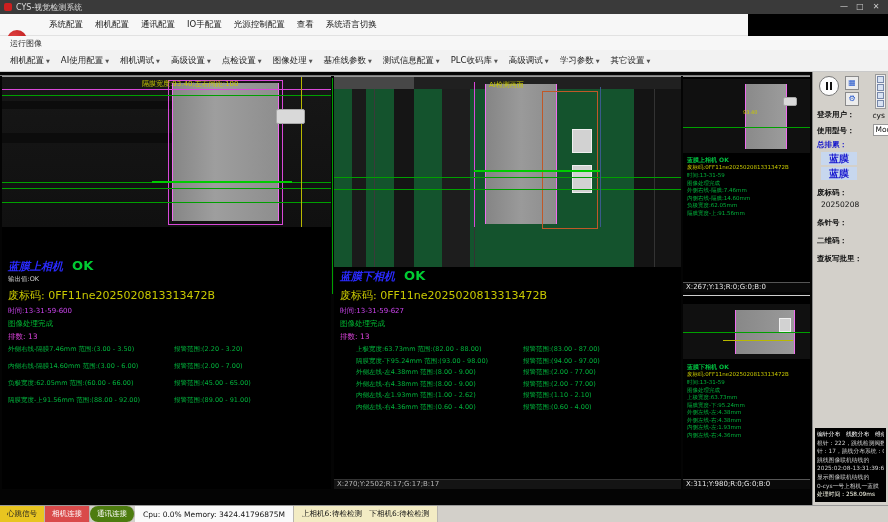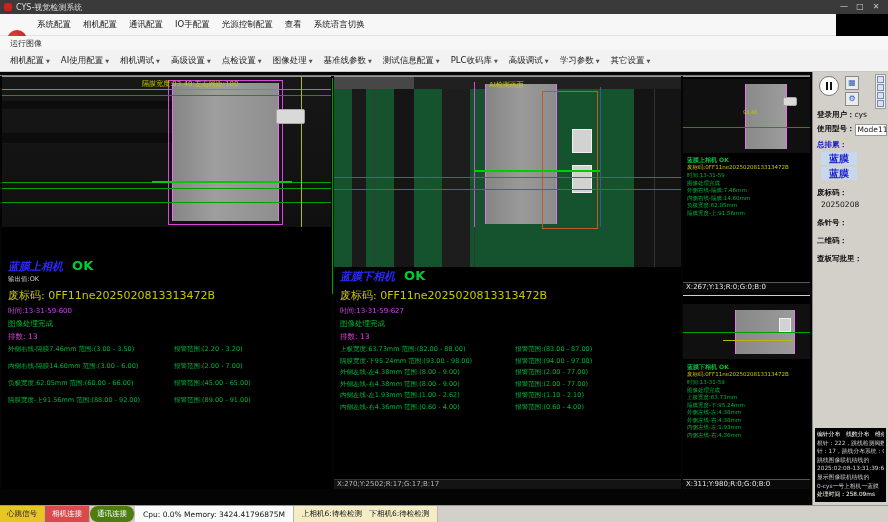--- a/index.html
+++ b/index.html
@@ -4,23 +4,23 @@
 <style>
   html,body{margin:0;padding:0;}
   body{width:888px;height:522px;position:relative;background:#000;overflow:hidden;
        font-family:"DejaVu Sans","Liberation Sans",sans-serif;-webkit-font-smoothing:antialiased;}
   
   .titlebar{position:absolute;left:0;top:0;width:888px;height:14px;background:#3a3a3a;
             display:flex;align-items:center;padding:0 4px;box-sizing:border-box;color:#ddd;font-size:8px;}
   .app-ico{width:8px;height:8px;background:#cc1f1f;border-radius:2px;margin-right:4px;flex:0 0 auto;}
   .t-title{flex:1;white-space:nowrap;overflow:hidden;}
   .win-btn{width:16px;text-align:center;font-size:8px;color:#ccc;line-height:14px;}
-  .menubar{position:absolute;left:0;top:14px;width:836px;height:22px;background:#f7f7f7;
+  .menubar{position:absolute;left:0;top:14px;width:748px;height:22px;background:#f7f7f7;
            border-bottom:1px solid #e2e2e2;display:flex;align-items:center;box-sizing:border-box;
-           padding-left:32px;gap:2px;}
+           padding-left:44px;gap:2px;}
   .logo{position:absolute;left:7px;top:16px;width:20px;height:20px;border-radius:50%;
         background:radial-gradient(circle at 35% 35%, #e04040, #b51515);overflow:hidden;}
   .logo::after{content:"";position:absolute;left:9px;top:9px;width:12px;height:12px;border-radius:50%;background:#f7f7f7;}
   .menu-item{font-size:8.5px;color:#222;padding:2px 5px;}
   .tabrow{position:absolute;left:0;top:36px;width:888px;height:14px;background:#f7f7f7;display:flex;align-items:center;
           box-sizing:border-box;padding-left:10px;}
   .tab{font-size:8px;color:#333;}
   .toolbar{position:absolute;left:0;top:50px;width:888px;height:22px;background:#f2f2f2;border-bottom:1px solid #c9c9c9;
            display:flex;align-items:center;box-sizing:border-box;padding-left:6px;gap:3px;}
   .tb-btn{display:flex;align-items:center;gap:2px;padding:2px 4px;font-size:8.5px;color:#222;}
@@ -52,21 +52,21 @@
   .r-sub{font-size:6.5px;color:#cfcfcf;margin-top:1px;}
   .r-barcode{font-size:11px;color:#c8c800;margin-top:4px;white-space:nowrap;}
   .r-time{font-size:7px;color:#cc44ee;margin-top:3px;}
   .r-done{font-size:7.5px;color:#00bb33;margin-top:3px;}
   .r-row{font-size:7.5px;color:#dd44dd;margin-top:3px;}
   .meas{position:absolute;left:6px;right:4px;}
   .meas-row{display:flex;font-size:6.5px;color:#00b43c;line-height:9px;white-space:nowrap;}
   .meas-range{flex:0 0 52%;overflow:hidden;}
   .meas-alarm{flex:1;overflow:hidden;}
   .cam-left .meas-row{margin-bottom:8px;}
-  .cam-right .meas-row{margin-bottom:2.5px;}
+  .cam-right .meas-row{margin-bottom:2.5px;margin-left:16px;}
   .coordline{position:absolute;left:0;right:0;bottom:0;height:9px;background:#141414;border-top:1px solid #333;
              color:#b5b5b5;font-size:7px;line-height:9px;padding-left:3px;white-space:nowrap;}
   
   .thumb{position:absolute;left:683px;width:127px;background:#000;border-top:1px solid #999;box-sizing:border-box;}
   .thumb1{top:76px;height:216px;}
   .thumb2{top:295px;height:194px;border-top:1px solid #cfcfcf;}
   .timg{position:absolute;left:0;width:127px;overflow:hidden;background:#101010;}
   .th-title{position:absolute;left:4px;font-size:6px;color:#00c040;font-weight:bold;white-space:nowrap;}
   .th-barcode{position:absolute;left:4px;font-size:5.5px;color:#c8c800;white-space:nowrap;overflow:hidden;right:2px;}
   .th-lines{position:absolute;left:4px;right:2px;font-size:5.5px;color:#00b43c;line-height:7.5px;white-space:nowrap;overflow:hidden;}
@@ -75,21 +75,21 @@
   
   .sidebar{position:absolute;left:812px;top:72px;width:76px;height:433px;background:#d3d0ca;border-left:1px solid #8a8a8a;box-sizing:border-box;}
   .pause-btn{position:absolute;left:6px;top:4px;width:20px;height:20px;border-radius:50%;background:#fdfdfd;
              border:1px solid #777;display:flex;align-items:center;justify-content:center;gap:2px;box-sizing:border-box;}
   .pause-bar{width:2px;height:8px;background:#111;}
   .side-sq{position:absolute;width:14px;height:14px;background:#ececec;border:1px solid #8a8a8a;box-sizing:border-box;
            font-size:8px;color:#2255cc;text-align:center;line-height:12px;}
   .mini-strip{position:absolute;left:62px;top:2px;width:11px;background:#efefef;border:1px solid #9a9a9a;box-sizing:border-box;
               display:flex;flex-direction:column;align-items:center;gap:1px;padding:1px 0;}
   .mini-btn{width:7px;height:7px;background:#d8e2f2;border:1px solid #7788aa;box-sizing:border-box;}
-  .field{position:absolute;left:4px;right:4px;display:flex;align-items:flex-start;gap:0;}
+  .field{position:absolute;left:4px;right:4px;display:flex;align-items:flex-end;gap:18px;}
   .f-label{font-size:7.5px;font-weight:bold;color:#111;white-space:nowrap;}
   .f-label-blue{font-size:7.5px;font-weight:bold;color:#1a1acc;white-space:nowrap;}
   .f-value{font-size:7.5px;color:#111;white-space:nowrap;}
   .f-box{background:#fff;border:1px solid #999;padding:0 2px;min-width:26px;height:10px;line-height:10px;}
   .film{position:absolute;left:8px;font-size:10px;font-weight:bold;color:#1d1dd0;background:#c7d7ee;padding:0 8px;line-height:13px;}
   .stats{position:absolute;left:2px;right:2px;top:356px;height:74px;background:#000;padding:2px 2px;box-sizing:border-box;overflow:hidden;}
   .stats-line{font-size:5.8px;line-height:8.6px;color:#cfcfcf;white-space:nowrap;overflow:hidden;}
   .stats-line:first-child{color:#fff;}
   .stats-line:last-child{color:#ffe;}
   

